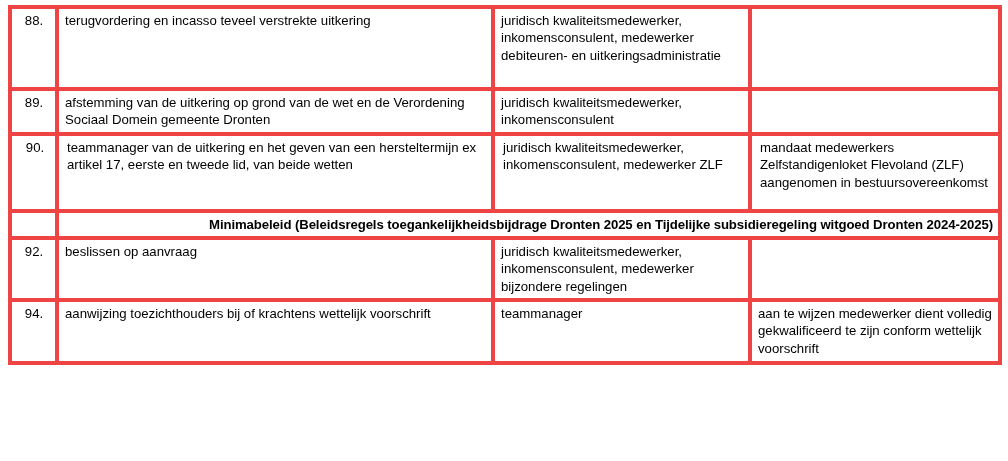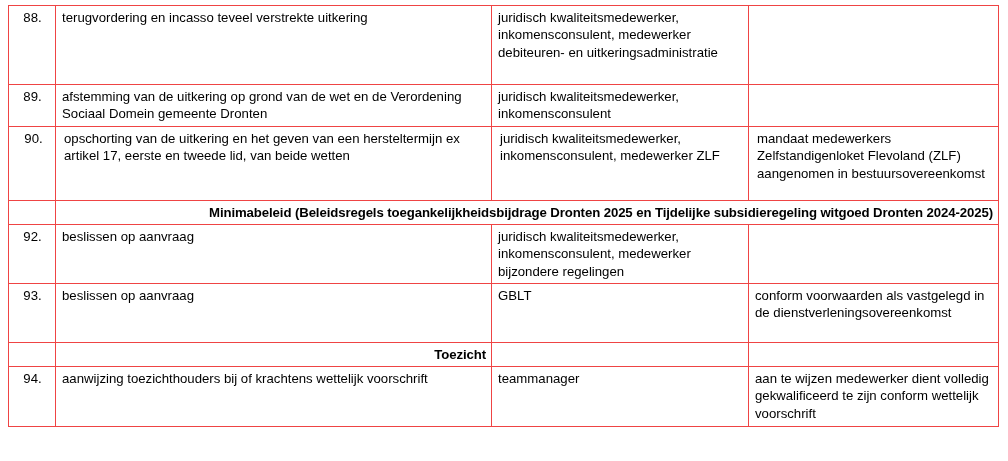--- a/index.html
+++ b/index.html
@@ -24,21 +24,21 @@
     position: absolute;
     left: 8px;
     top: 5px;
     width: 990px;
     border-collapse: collapse;
     table-layout: fixed;
     font-size: 13.2px;
     line-height: 1.32;
   }
   table.mandate-table td {
-    border: 1px solid #ef4444;
+    border: 4px solid #ef4444;
     vertical-align: top;
     padding: 3px 5px 2px 6px;
     word-wrap: break-word;
     overflow-wrap: break-word;
   }
   col.c-num   { width: 47px; }
   col.c-task  { width: 436px; }
   col.c-role  { width: 257px; }
   col.c-note  { width: 250px; }
 
@@ -91,52 +91,40 @@
 
       <tr class="r89">
         <td class="num">89.</td>
         <td class="task">afstemming van de uitkering op grond van de wet en de Verordening Sociaal Domein gemeente Dronten</td>
         <td class="role">juridisch kwaliteitsmedewerker, inkomensconsulent</td>
         <td class="note"></td>
       </tr>
 
       <tr class="r90">
         <td class="num">90.</td>
-        <td class="task">opschorting van de uitkering en het geven van een hersteltermijn ex artikel 17, eerste en tweede lid, van beide wetten</td>
+        <td class="task">teammanager van de uitkering en het geven van een hersteltermijn ex artikel 17, eerste en tweede lid, van beide wetten</td>
         <td class="role">juridisch kwaliteitsmedewerker, inkomensconsulent, medewerker ZLF</td>
         <td class="note">mandaat medewerkers Zelfstandigenloket Flevoland (ZLF) aangenomen in bestuursovereenkomst</td>
       </tr>
 
 
       <tr class="sec-minima">
         <td class="num"></td>
         <td class="section-head wide" colspan="3">Minimabeleid (Beleidsregels toegankelijkheidsbijdrage Dronten 2025 en Tijdelijke subsidieregeling witgoed Dronten 2024-2025)</td>
       </tr>
 
       <tr class="r92">
         <td class="num">92.</td>
         <td class="task">beslissen op aanvraag</td>
         <td class="role">juridisch kwaliteitsmedewerker, inkomensconsulent, medewerker bijzondere regelingen</td>
         <td class="note"></td>
       </tr>
 
 
-      <tr class="r93">
-        <td class="num">93.</td>
-        <td class="task">beslissen op aanvraag</td>
-        <td class="role">GBLT</td>
-        <td class="note">conform voorwaarden als vastgelegd in de dienstverleningsovereenkomst</td>
-      </tr>
 
-      <tr class="sec-toezicht">
-        <td class="num"></td>
-        <td class="section-head">Toezicht</td>
-        <td class="role"></td>
-        <td class="note"></td>
-      </tr>
 
       <tr class="r94">
         <td class="num">94.</td>
         <td class="task">aanwijzing toezichthouders bij of krachtens wettelijk voorschrift</td>
         <td class="role">teammanager</td>
         <td class="note">aan te wijzen medewerker dient volledig gekwalificeerd te zijn conform wettelijk voorschrift</td>
       </tr>
 
     </tbody>
   </table>

